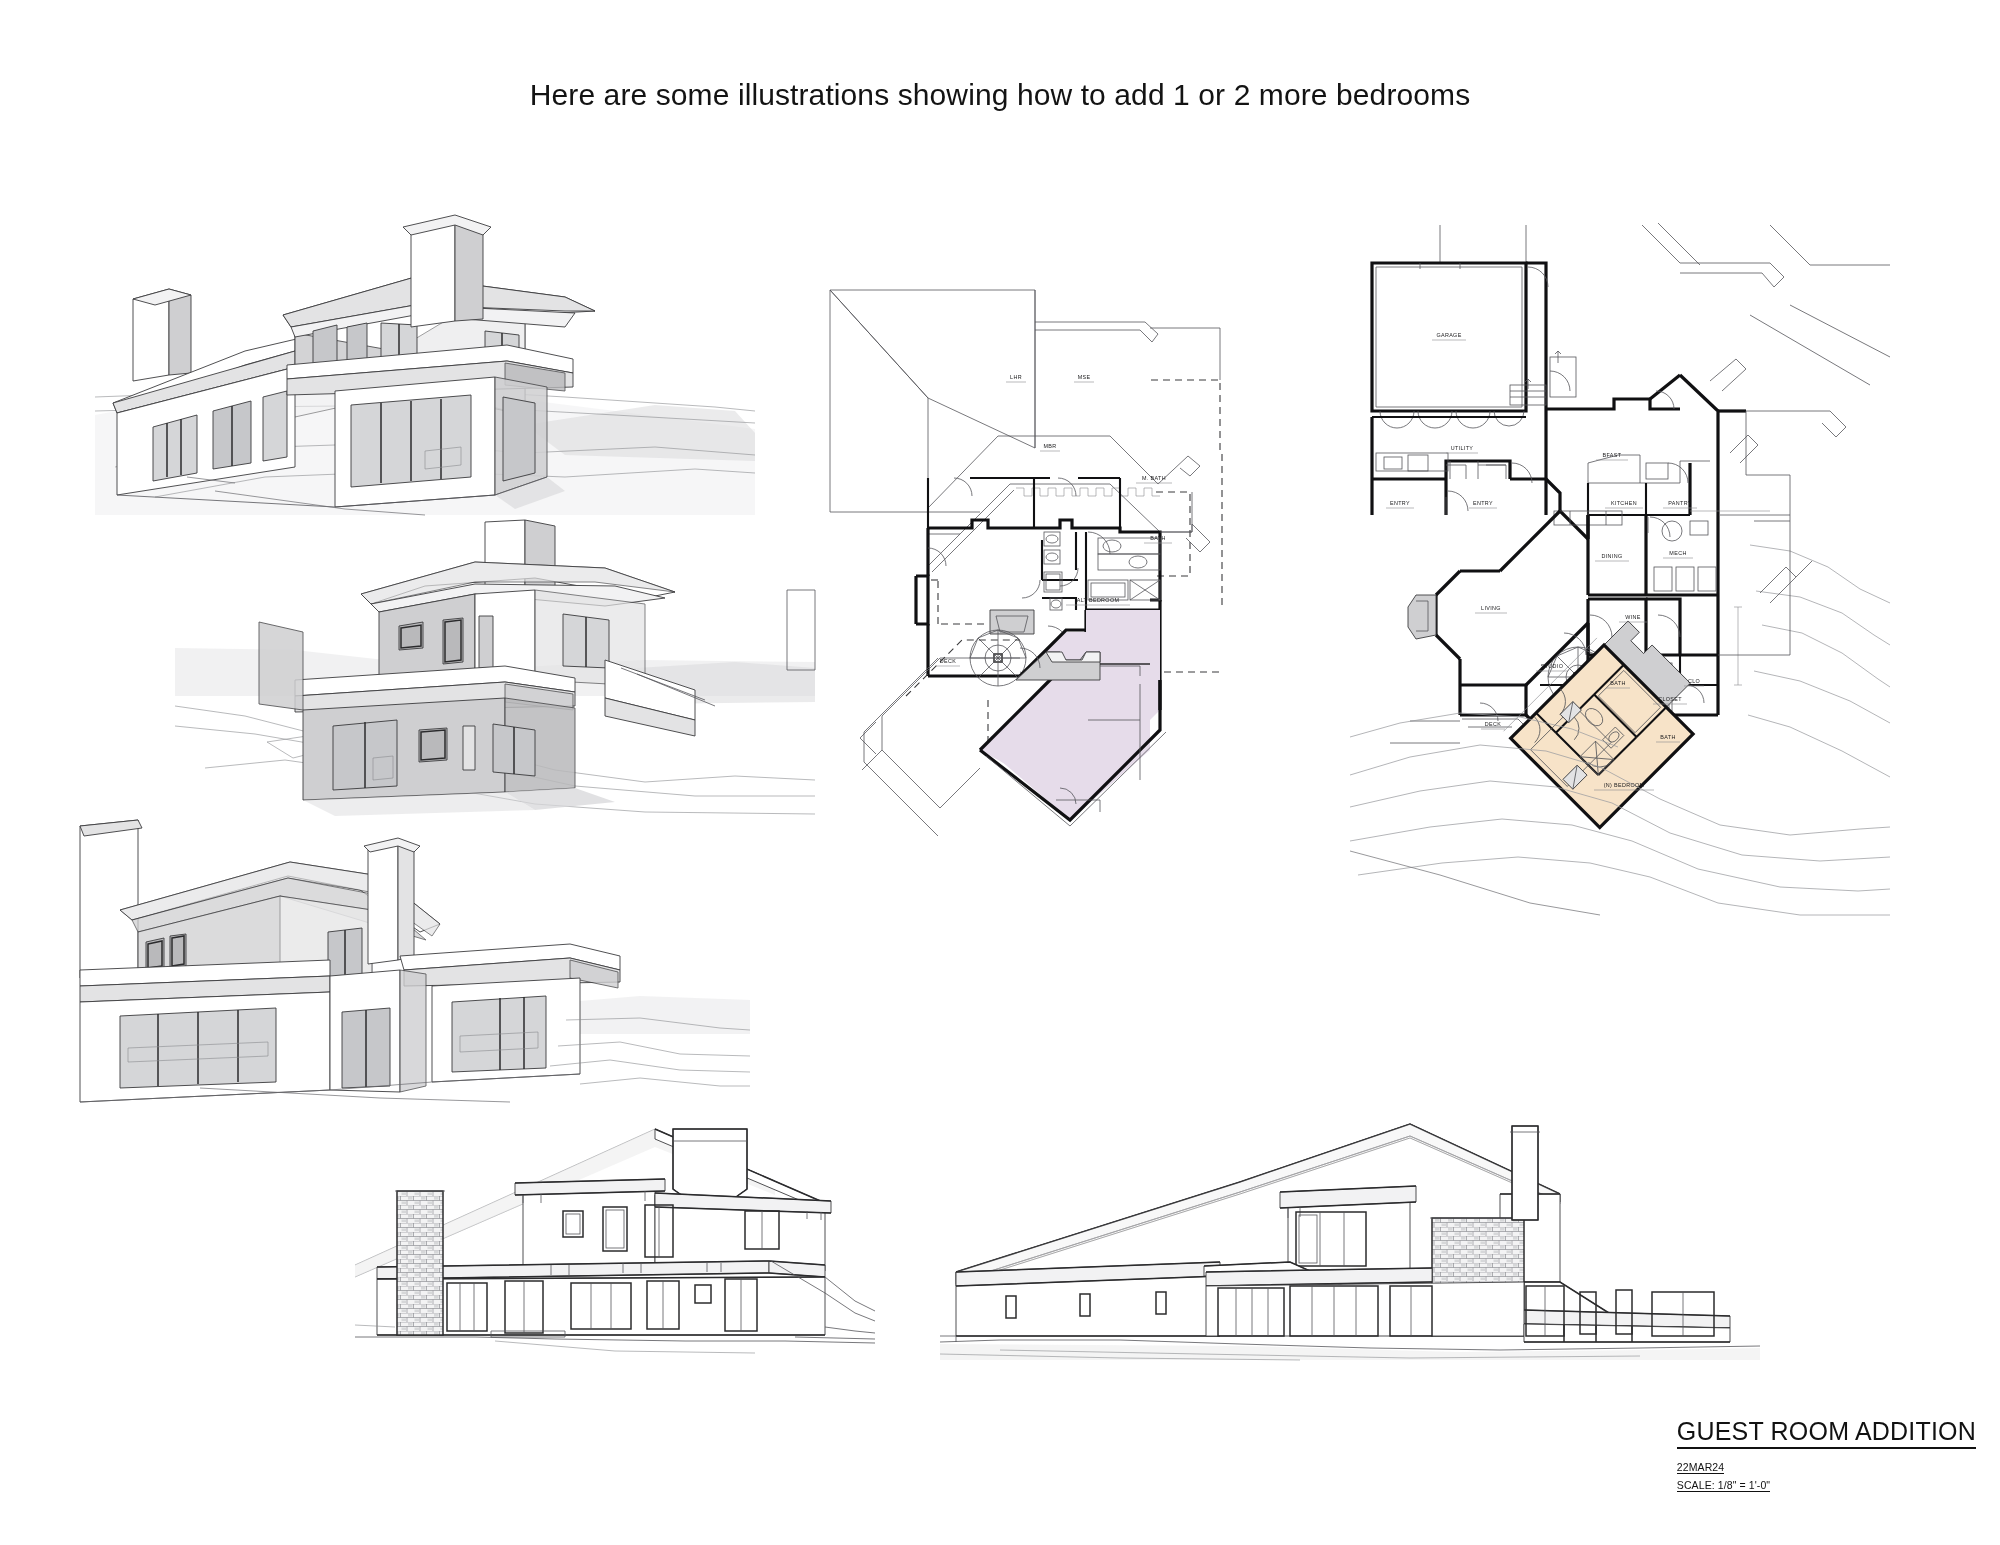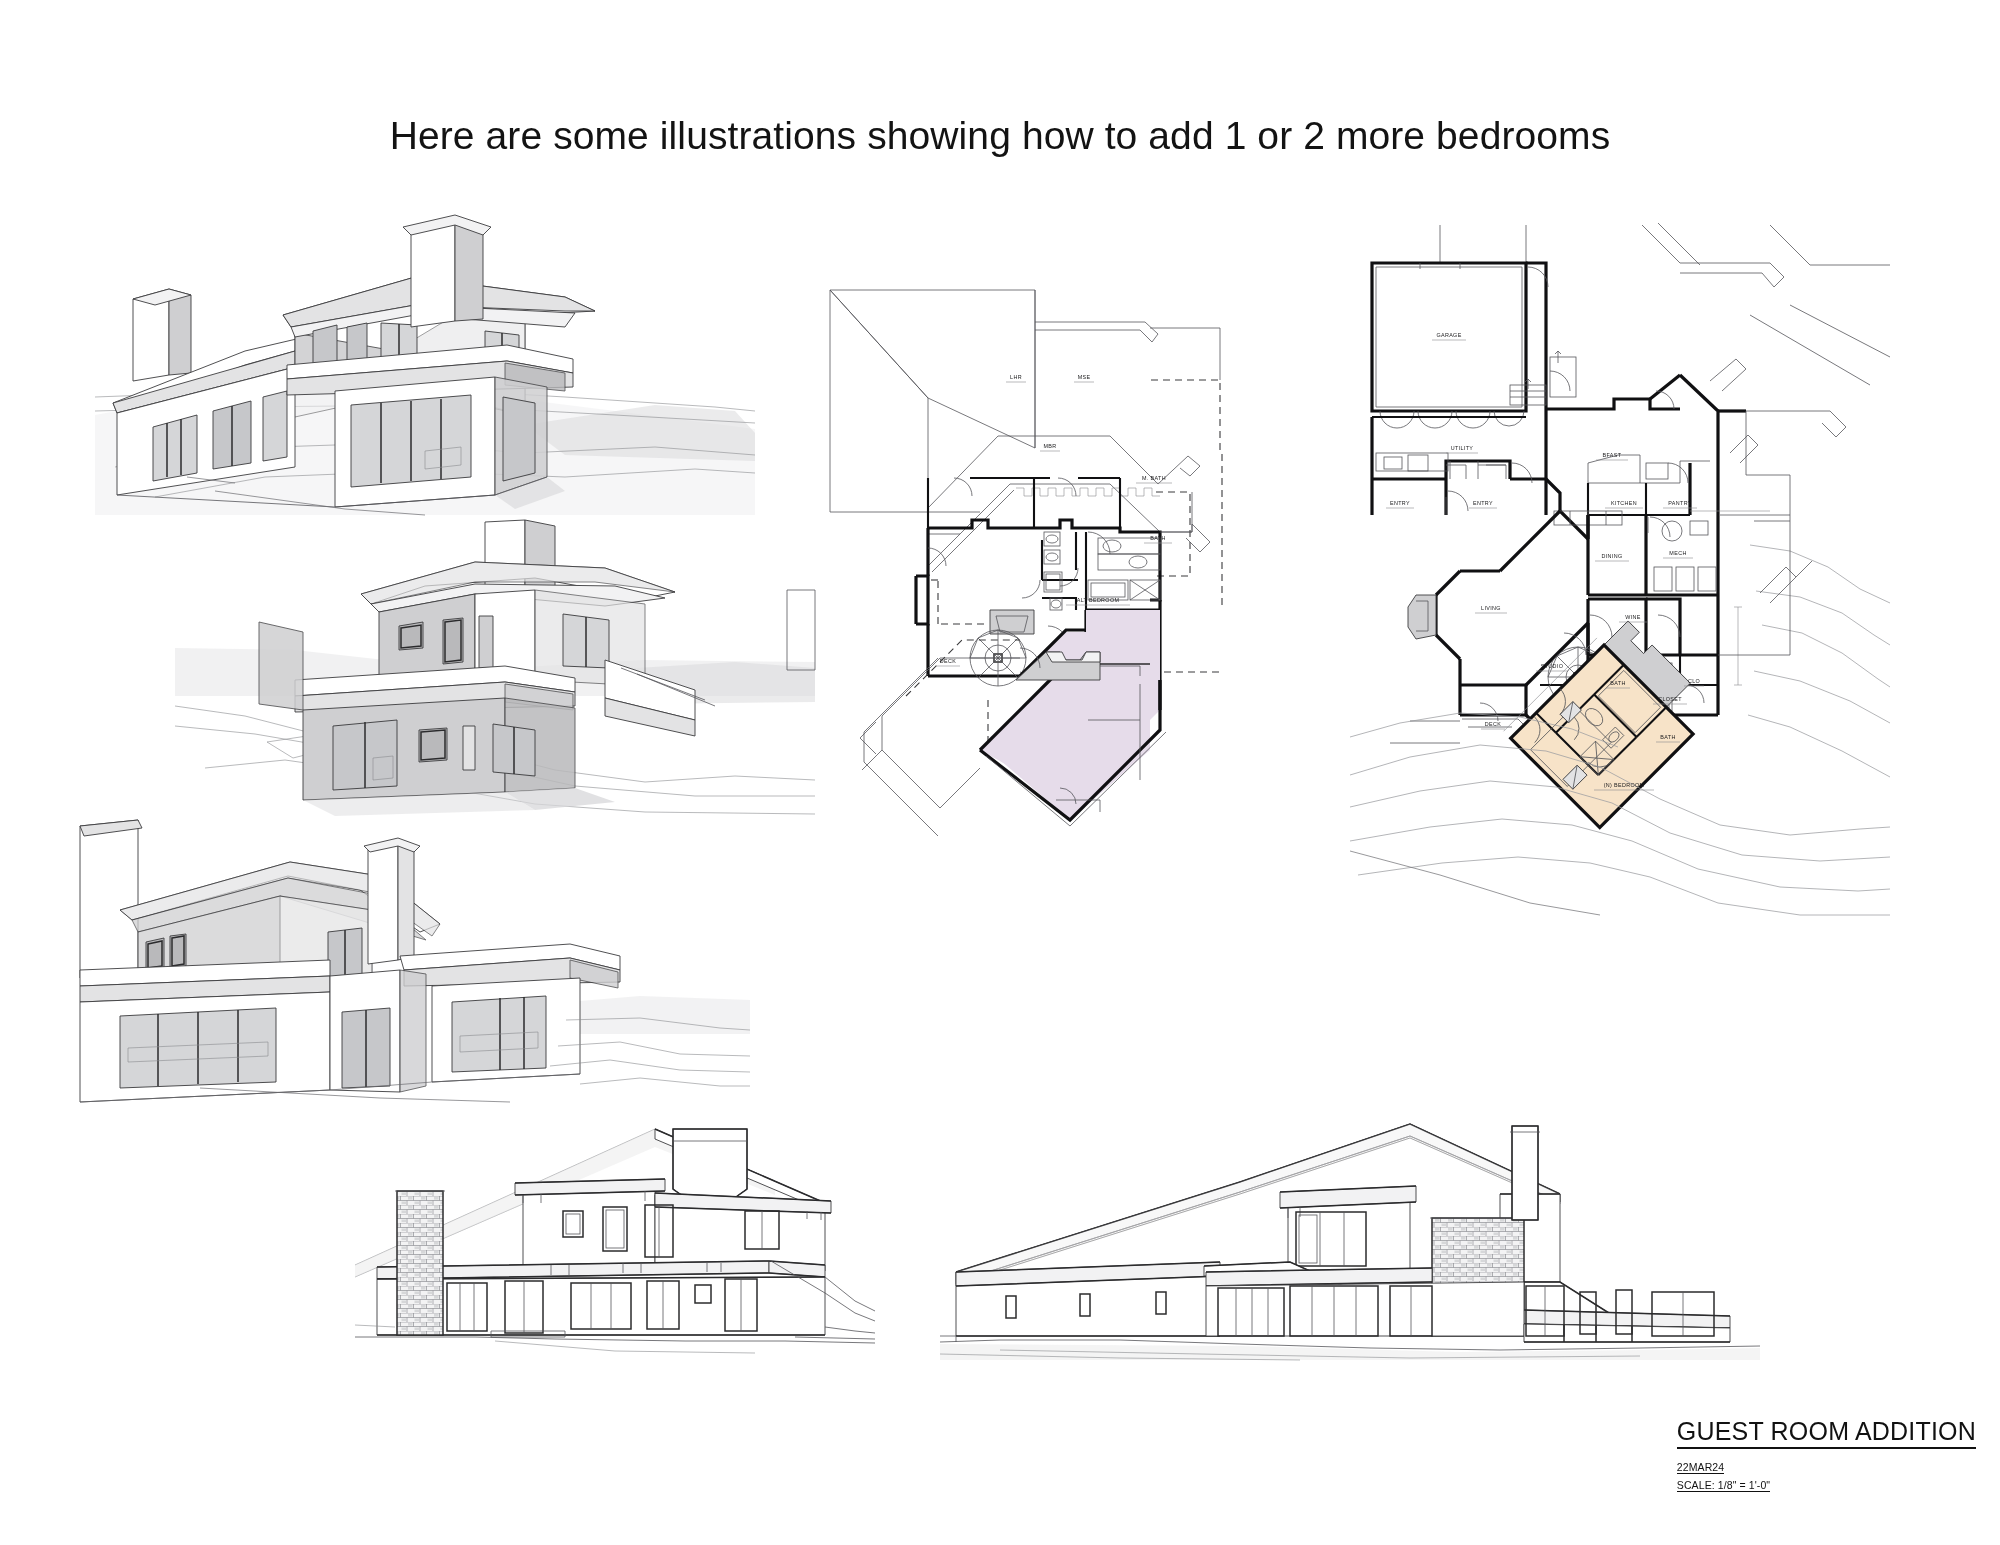--- a/index.html
+++ b/index.html
@@ -2,22 +2,22 @@
 <html><head>
 <meta charset="utf-8">
 <style>
   html,body{margin:0;padding:0;background:#ffffff;}
   body{width:2000px;height:1545px;position:relative;overflow:hidden;
        font-family:"Liberation Sans","DejaVu Sans",sans-serif;color:#000;}
   .sheet{position:absolute;inset:0;background:#fff;}
 
   
   .page-title{position:absolute;left:0;right:0;top:78px;text-align:center;
-    font-size:39px;font-weight:400;letter-spacing:.1px;color:#131313;
-    font-family:"Liberation Sans","DejaVu Sans",sans-serif;margin-top:36px;}
+    font-size:30px;font-weight:400;letter-spacing:.1px;color:#131313;
+    font-family:"Liberation Sans","DejaVu Sans",sans-serif;}
 
   
   .panel{position:absolute;}
   .panel svg{display:block;width:100%;height:100%;overflow:visible;}
 
   
   .lw-thin{fill:none;stroke:#55565a;stroke-width:.8;}
   .lw-thin2{fill:none;stroke:#6b6c70;stroke-width:.7;}
   .lw-med{fill:none;stroke:#2b2b2d;stroke-width:1.5;}
   .lw-wall{fill:none;stroke:#101012;stroke-width:3.2;}

